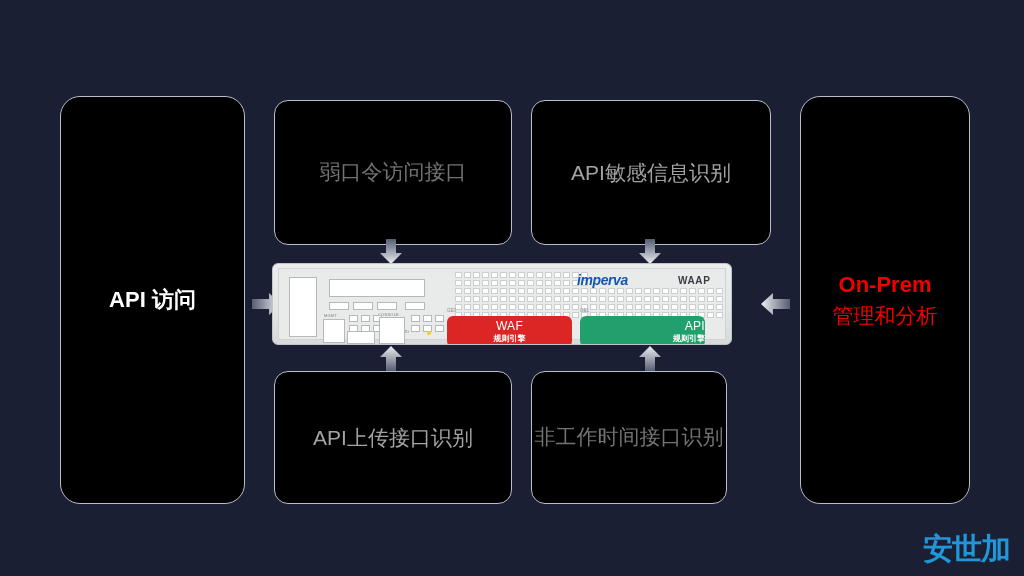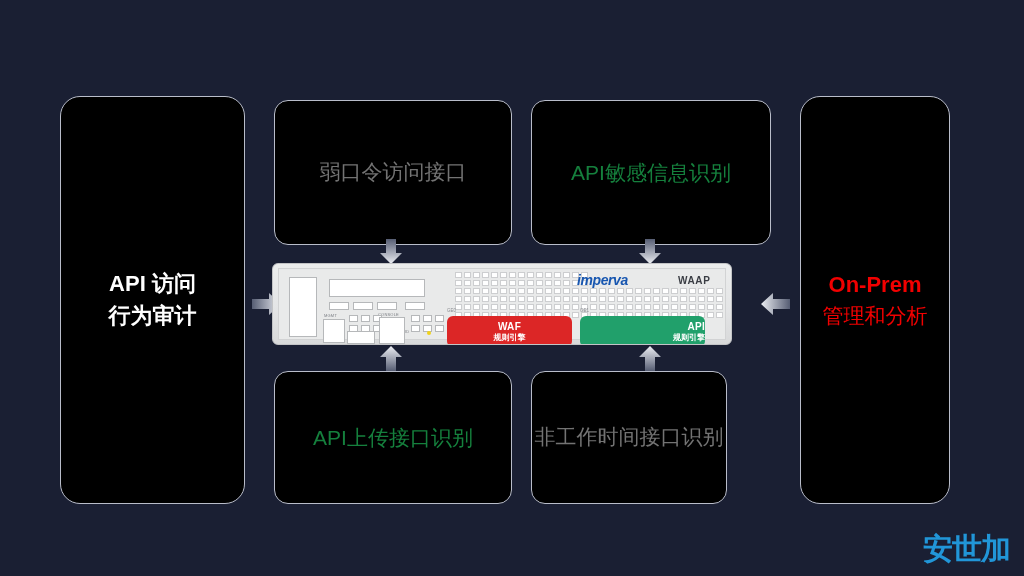--- a/index.html
+++ b/index.html
@@ -42,21 +42,21 @@
     justify-content: center;
     text-align: center;
     color: #ffffff;
   }
 
   #panel-left {
     left: 60px; top: 96px; width: 185px; height: 408px;
     border-radius: 20px;
   }
   #panel-right {
-    left: 800px; top: 96px; width: 150px; height: 408px;
+    left: 800px; top: 96px; width: 170px; height: 408px;
     border-radius: 20px;
   }
   #panel-top-left  { left: 274px; top: 100px; width: 238px; height: 145px; }
   #panel-top-right { left: 531px; top: 100px; width: 240px; height: 145px; }
   #panel-bot-left  { left: 274px; top: 371px; width: 238px; height: 133px; }
   #panel-bot-right { left: 531px; top: 371px; width: 196px; height: 133px; }
 
   .panel-text-bold {
     font-size: 22px;
     font-weight: bold;
@@ -64,21 +64,21 @@
   }
   .panel-text-serif {
     font-family: "Liberation Serif", "DejaVu Serif", serif;
     font-size: 21px;
     line-height: 1.4;
     color: #737373;
   }
   .panel-text-sans {
     font-size: 21px;
     line-height: 1.4;
-    color: #15803d;
+    color: #a3a3a3;
   }
   .panel-text-red {
     font-size: 21px;
     line-height: 1.42;
     color: #f20000;
   }
   .panel-text-red .hdr {
     font-weight: bold;
     font-size: 22px;
     display: block;
@@ -165,21 +165,21 @@
     top: 47px;
     height: 31px;
     border-radius: 6px;
     display: flex;
     flex-direction: column;
     align-items: center;
     justify-content: center;
     color: #ffffff;
     line-height: 1.15;
   }
-  .engine-badge .en { font-size: 10px; font-weight: bold; letter-spacing: 0.3px; }
+  .engine-badge .en { font-size: 12px; font-weight: normal; letter-spacing: 0.3px; }
   .engine-badge .cn { font-size: 8px; font-weight: bold; }
   #badge-waf { left: 168px; width: 125px; background: #dc2626; }
   #badge-api { left: 301px; width: 125px; background: #21a06b; align-items: flex-end; }
   .port-tag {
     position: absolute;
     top: 39px;
     font-size: 4.5px;
     color: #8b8e93;
   }
 
@@ -197,21 +197,20 @@
 </style>
 </head>
 <body>
 
 <div id="slide" style="background: rgb(26, 31, 51);">
 
 
   <div class="panel" id="panel-left">
     <div class="panel-text-bold">
       <div>API 访问</div>
-      <div>行为审计</div>
     </div>
   </div>
 
   <div class="panel" id="panel-right">
     <div class="panel-text-red" style="color: rgb(242, 0, 0);">
       <span class="hdr">On-Prem</span>
       <div>管理和分析</div>
     </div>
   </div>
 

